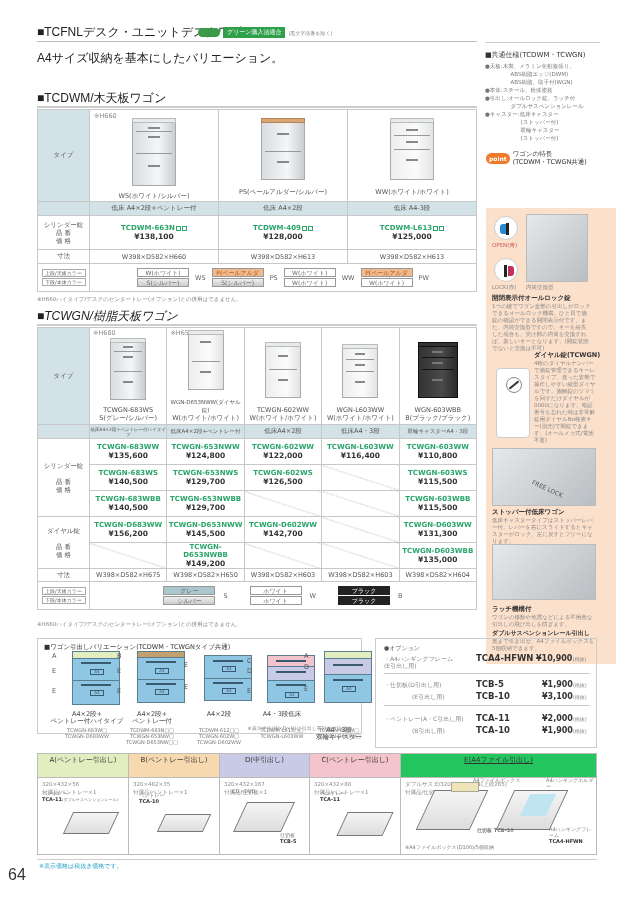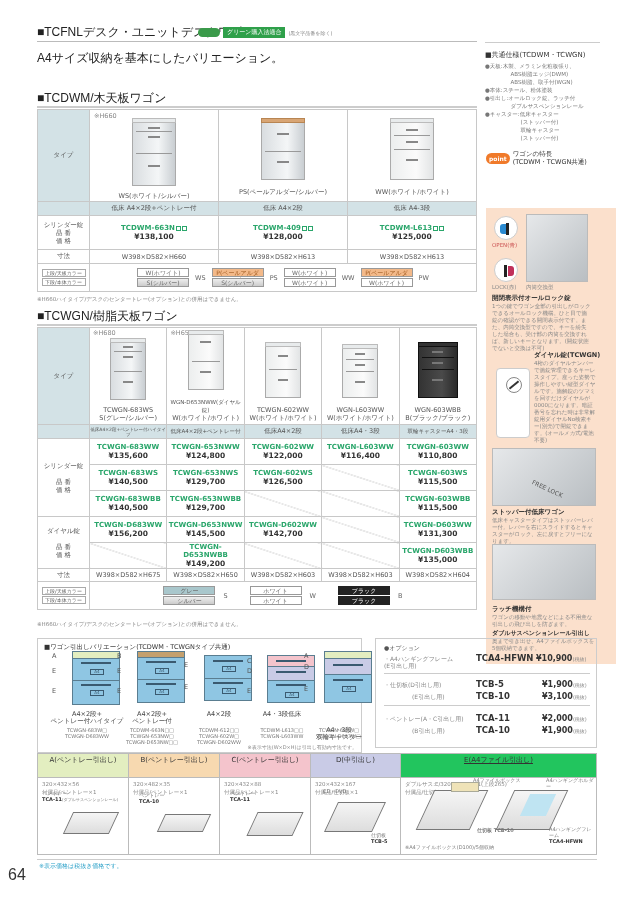--- a/index.html
+++ b/index.html
@@ -41,21 +41,21 @@
 .lblbox{display:flex;flex-direction:column;gap:1px;align-items:center;}
 .lblbox span{border:1px solid #aaa;font-size:5px;padding:0 2px;width:44px;text-align:center;}
 .note{font-size:5.5px;color:#888;}
 .side{left:485px;}
 .side-title{font-size:7px;color:#333;}
 .spec-list{font-size:5.5px;color:#777;line-height:8px;}
 .pointbox{left:486px;top:168px;width:130px;height:456px;background:#fbe0cc;margin-top:40px;}
 .pt-h{font-size:6.5px;font-weight:bold;color:#333;}
 .pt-t{font-size:5.5px;color:#888;line-height:7px;}
 .photo{background:linear-gradient(135deg,#e6e8ea,#b9bec2);border:1px solid #bbb;}
-.var-box{left:37px;top:638px;width:325px;height:115px;border:1px solid #ccc;}
+.var-box{left:37px;top:638px;width:325px;height:96px;border:1px solid #ccc;}
 .opt-box{left:375px;top:638px;width:222px;height:110px;border:1px solid #ccc;}
 .opt-row{display:flex;align-items:baseline;font-size:6px;color:#888;}
 .opt-code{font-weight:bold;color:#333;font-size:8.5px;}
 .opt-price{font-weight:bold;color:#333;font-size:8px;}
 .opt-tax{font-size:5px;color:#888;}
 .dr-table{left:37px;top:753px;width:560px;height:102px;border:1px solid #bbb;display:flex;}
 .dcol{border-right:1px solid #bbb;position:relative;}
 .dcol:last-child{border-right:none;}
 .dhead{height:24px;font-size:7px;text-align:center;line-height:12px;color:#333;border-bottom:1px solid #bbb;}
 .dtxt{font-size:5.5px;color:#888;padding:2px 4px;line-height:8px;}
@@ -187,21 +187,21 @@
               <div class="chip">W(ホワイト)</div>
             </div>
         <span class="ccode">PW</span>
       </div>
     </td>
   </tr>
 </tbody>
   </table>
 <div class="abs note" style="left:37px;top:296px;">※H660ハイタイプ/デスクのセンタートレー(オプション)との併用はできません。</div>
 
-<div class="abs sec-title" style="left:37px;top:308px;">■TCWGN/樹脂天板ワゴン</div>
+<div class="abs sec-title" style="left:37px;top:308px;font-style:italic;">■TCWGN/樹脂天板ワゴン</div>
 <div class="abs rule" style="left:37px;top:324px;width:440px;"></div>
 <table class="abs spec" style="left:37px;top:327px;width:440px;">
   <colgroup>
       <col style="width:52px">
       <col>
       <col>
       <col>
       <col>
       <col>
     </colgroup>
@@ -615,41 +615,41 @@
   </div>
   <div class="dcol" style="width:91px;">
     <div class="dhead" style="background:#f7d9b0;">B(ペントレー引出し)</div>
     <div class="dtxt">
         <div>320×482×35</div>
         <div>付属品/ペントレー×1</div>
       </div>
     <div class="abs" style="left:10px;top:38px;font-size:5px;color:#777;line-height:6px;"><div>ペントレー</div><span style="font-weight:bold;color:#333;">TCA-10</span></div>
     <div class="tray" style="left:32px;top:60px;width:46px;height:18px;"></div>
   </div>
+  <div class="dcol" style="width:90px;">
+    <div class="dhead" style="background:#c9cbe6;">D(中引出し)</div>
+    <div class="dtxt">
+        <div>320×432×167</div>
+        <div>付属品/仕切板×1</div>
+      </div>
+    <div class="abs" style="left:12px;top:34px;font-size:5px;color:#777;">CD・DVD</div>
+    <div class="tray" style="left:20px;top:48px;width:48px;height:30px;"></div>
+    <div class="abs" style="left:60px;top:78px;font-size:5px;color:#777;line-height:6px;">
+        <div>仕切板</div>
+        <div style="font-weight:bold;color:#333;">TCB-5</div>
+      </div>
+  </div>
   <div class="dcol" style="width:91px;">
     <div class="dhead" style="background:#f4c4cc;">C(ペントレー引出し)</div>
     <div class="dtxt">
         <div>320×432×88</div>
         <div>付属品/ペントレー×1</div>
       </div>
     <div class="abs" style="left:10px;top:36px;font-size:5px;color:#777;line-height:6px;"><div>ペントレー</div><span style="font-weight:bold;color:#333;">TCA-11</span></div>
     <div class="tray" style="left:32px;top:58px;width:46px;height:24px;"></div>
-  </div>
-  <div class="dcol" style="width:90px;">
-    <div class="dhead" style="background:#c9cbe6;">D(中引出し)</div>
-    <div class="dtxt">
-        <div>320×432×167</div>
-        <div>付属品/仕切板×1</div>
-      </div>
-    <div class="abs" style="left:12px;top:34px;font-size:5px;color:#777;">CD・DVD</div>
-    <div class="tray" style="left:20px;top:48px;width:48px;height:30px;"></div>
-    <div class="abs" style="left:60px;top:78px;font-size:5px;color:#777;line-height:6px;">
-        <div>仕切板</div>
-        <div style="font-weight:bold;color:#333;">TCB-5</div>
-      </div>
   </div>
   <div class="dcol" style="flex:1;">
     <div class="dhead" style="background:#22c55e;text-decoration:underline;">E(A4ファイル引出し)</div>
     <div class="dtxt">
         <div>ダブルサス:E/320×525×271(上段265)</div>
         <div>付属品/仕切板×1</div>
       </div>
     <div class="abs" style="left:72px;top:23px;font-size:5px;color:#777;">A4ファイルボックス</div>
     <div class="abs" style="left:145px;top:23px;font-size:5px;color:#777;">A4ハンギングホルダー</div>
     <div class="tray" style="left:24px;top:36px;width:54px;height:40px;"></div>

